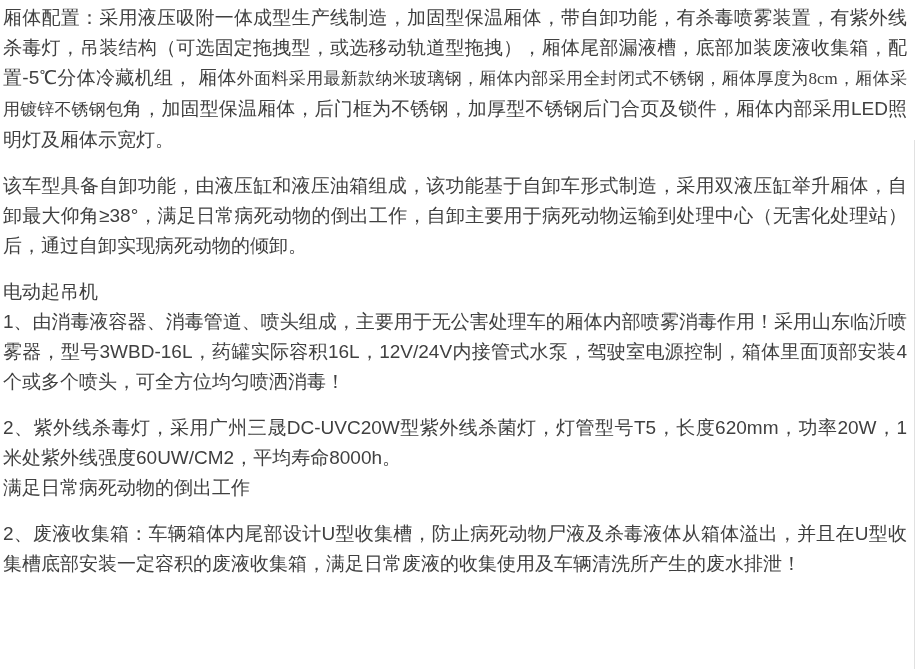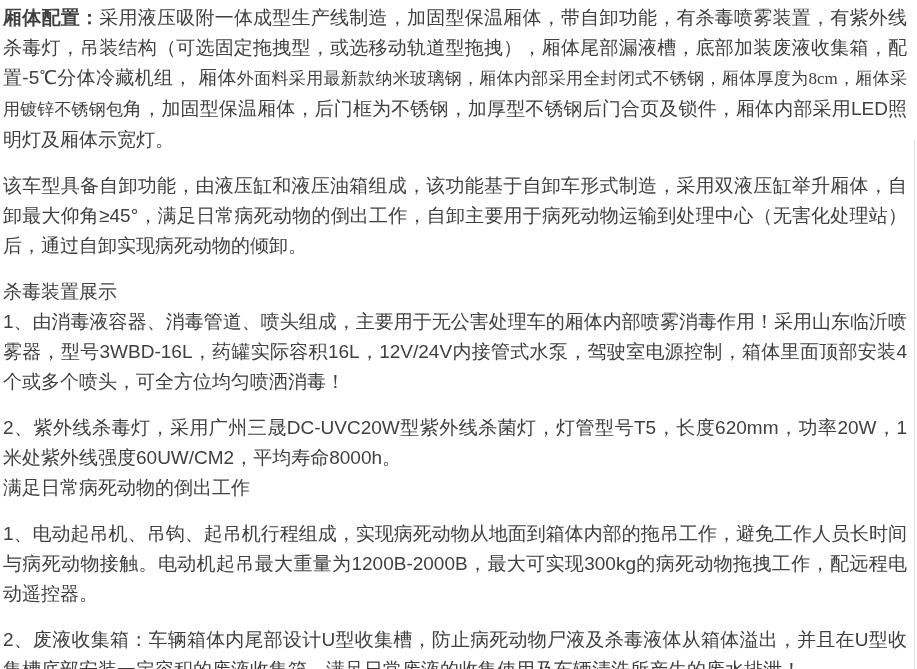--- a/index.html
+++ b/index.html
@@ -21,21 +21,21 @@
     color: #404040;
     font-size: 19px;
     line-height: 30px;
     text-align: justify;
     text-justify: inter-ideograph;
   }
   .page p {
     margin: 0 0 16px 0;
   }
   .label-bold {
-    font-weight: bold;
+    font-weight: normal;
   }
   
   .alt-font {
     font-size: 17px;
     font-family: "Liberation Serif", serif;
   }
   
   .block-line {
     display: block;
   }
@@ -51,29 +51,28 @@
 </style>
 </head>
 <body>
 
 <div class="page">
 
   <p>
     <strong class="label-bold">厢体配置：</strong><span>采用液压吸附一体成型生产线制造，加固型保温厢体，带自卸功能，有杀毒喷雾装置，有紫外线杀毒灯，吊装结构（可选固定拖拽型，或选移动轨道型拖拽），厢体尾部漏液槽，底部加装废液收集箱，配置-5℃分体冷藏机组， 厢体</span><span class="alt-font">外面料采用最新款纳米玻璃钢，厢体内部采用全封闭式不锈钢，厢体厚度为8cm，厢体采用镀锌不锈钢包</span><span>角，加固型保温厢体，后门框为不锈钢，加厚型不锈钢后门合页及锁件，厢体内部采用LED照明灯及厢体示宽灯。</span>
   </p>
 
-  <p>该车型具备自卸功能，由液压缸和液压油箱组成，该功能基于自卸车形式制造，采用双液压缸举升厢体，自卸最大仰角≥45°，满足日常病死动物的倒出工作，自卸主要用于病死动物运输到处理中心（无害化处理站）后，通过自卸实现病死动物的倾卸。</p>
+  <p>该车型具备自卸功能，由液压缸和液压油箱组成，该功能基于自卸车形式制造，采用双液压缸举升厢体，自卸最大仰角≥38°，满足日常病死动物的倒出工作，自卸主要用于病死动物运输到处理中心（无害化处理站）后，通过自卸实现病死动物的倾卸。</p>
 
   <p>
-    <span class="block-line">杀毒装置展示</span><span>1、由消毒液容器、消毒管道、喷头组成，主要用于无公害处理车的厢体内部喷雾消毒作用！采用山东临沂喷雾器，型号3WBD-16L，药罐实际容积16L，12V/24V内接管式水泵，驾驶室电源控制，箱体里面顶部安装4个或多个喷头，可全方位均匀喷洒消毒！</span>
+    <span class="block-line">电动起吊机</span><span>1、由消毒液容器、消毒管道、喷头组成，主要用于无公害处理车的厢体内部喷雾消毒作用！采用山东临沂喷雾器，型号3WBD-16L，药罐实际容积16L，12V/24V内接管式水泵，驾驶室电源控制，箱体里面顶部安装4个或多个喷头，可全方位均匀喷洒消毒！</span>
   </p>
 
   <p>
     <span>2、紫外线杀毒灯，采用广州三晟DC-UVC20W型紫外线杀菌灯，灯管型号T5，长度620mm，功率20W，1米处紫外线强度60UW/CM2，平均寿命8000h。</span><span class="block-line">满足日常病死动物的倒出工作</span>
   </p>
 
-  <p>1、电动起吊机、吊钩、起吊机行程组成，实现病死动物从地面到箱体内部的拖吊工作，避免工作人员长时间与病死动物接触。电动机起吊最大重量为1200B-2000B，最大可实现300kg的病死动物拖拽工作，配远程电动遥控器。</p>
 
   <p>2、废液收集箱：车辆箱体内尾部设计U型收集槽，防止病死动物尸液及杀毒液体从箱体溢出，并且在U型收集槽底部安装一定容积的废液收集箱，满足日常废液的收集使用及车辆清洗所产生的废水排泄！</p>
 
 </div>
 
 <div class="edge-line"></div>
 
 </body></html>

